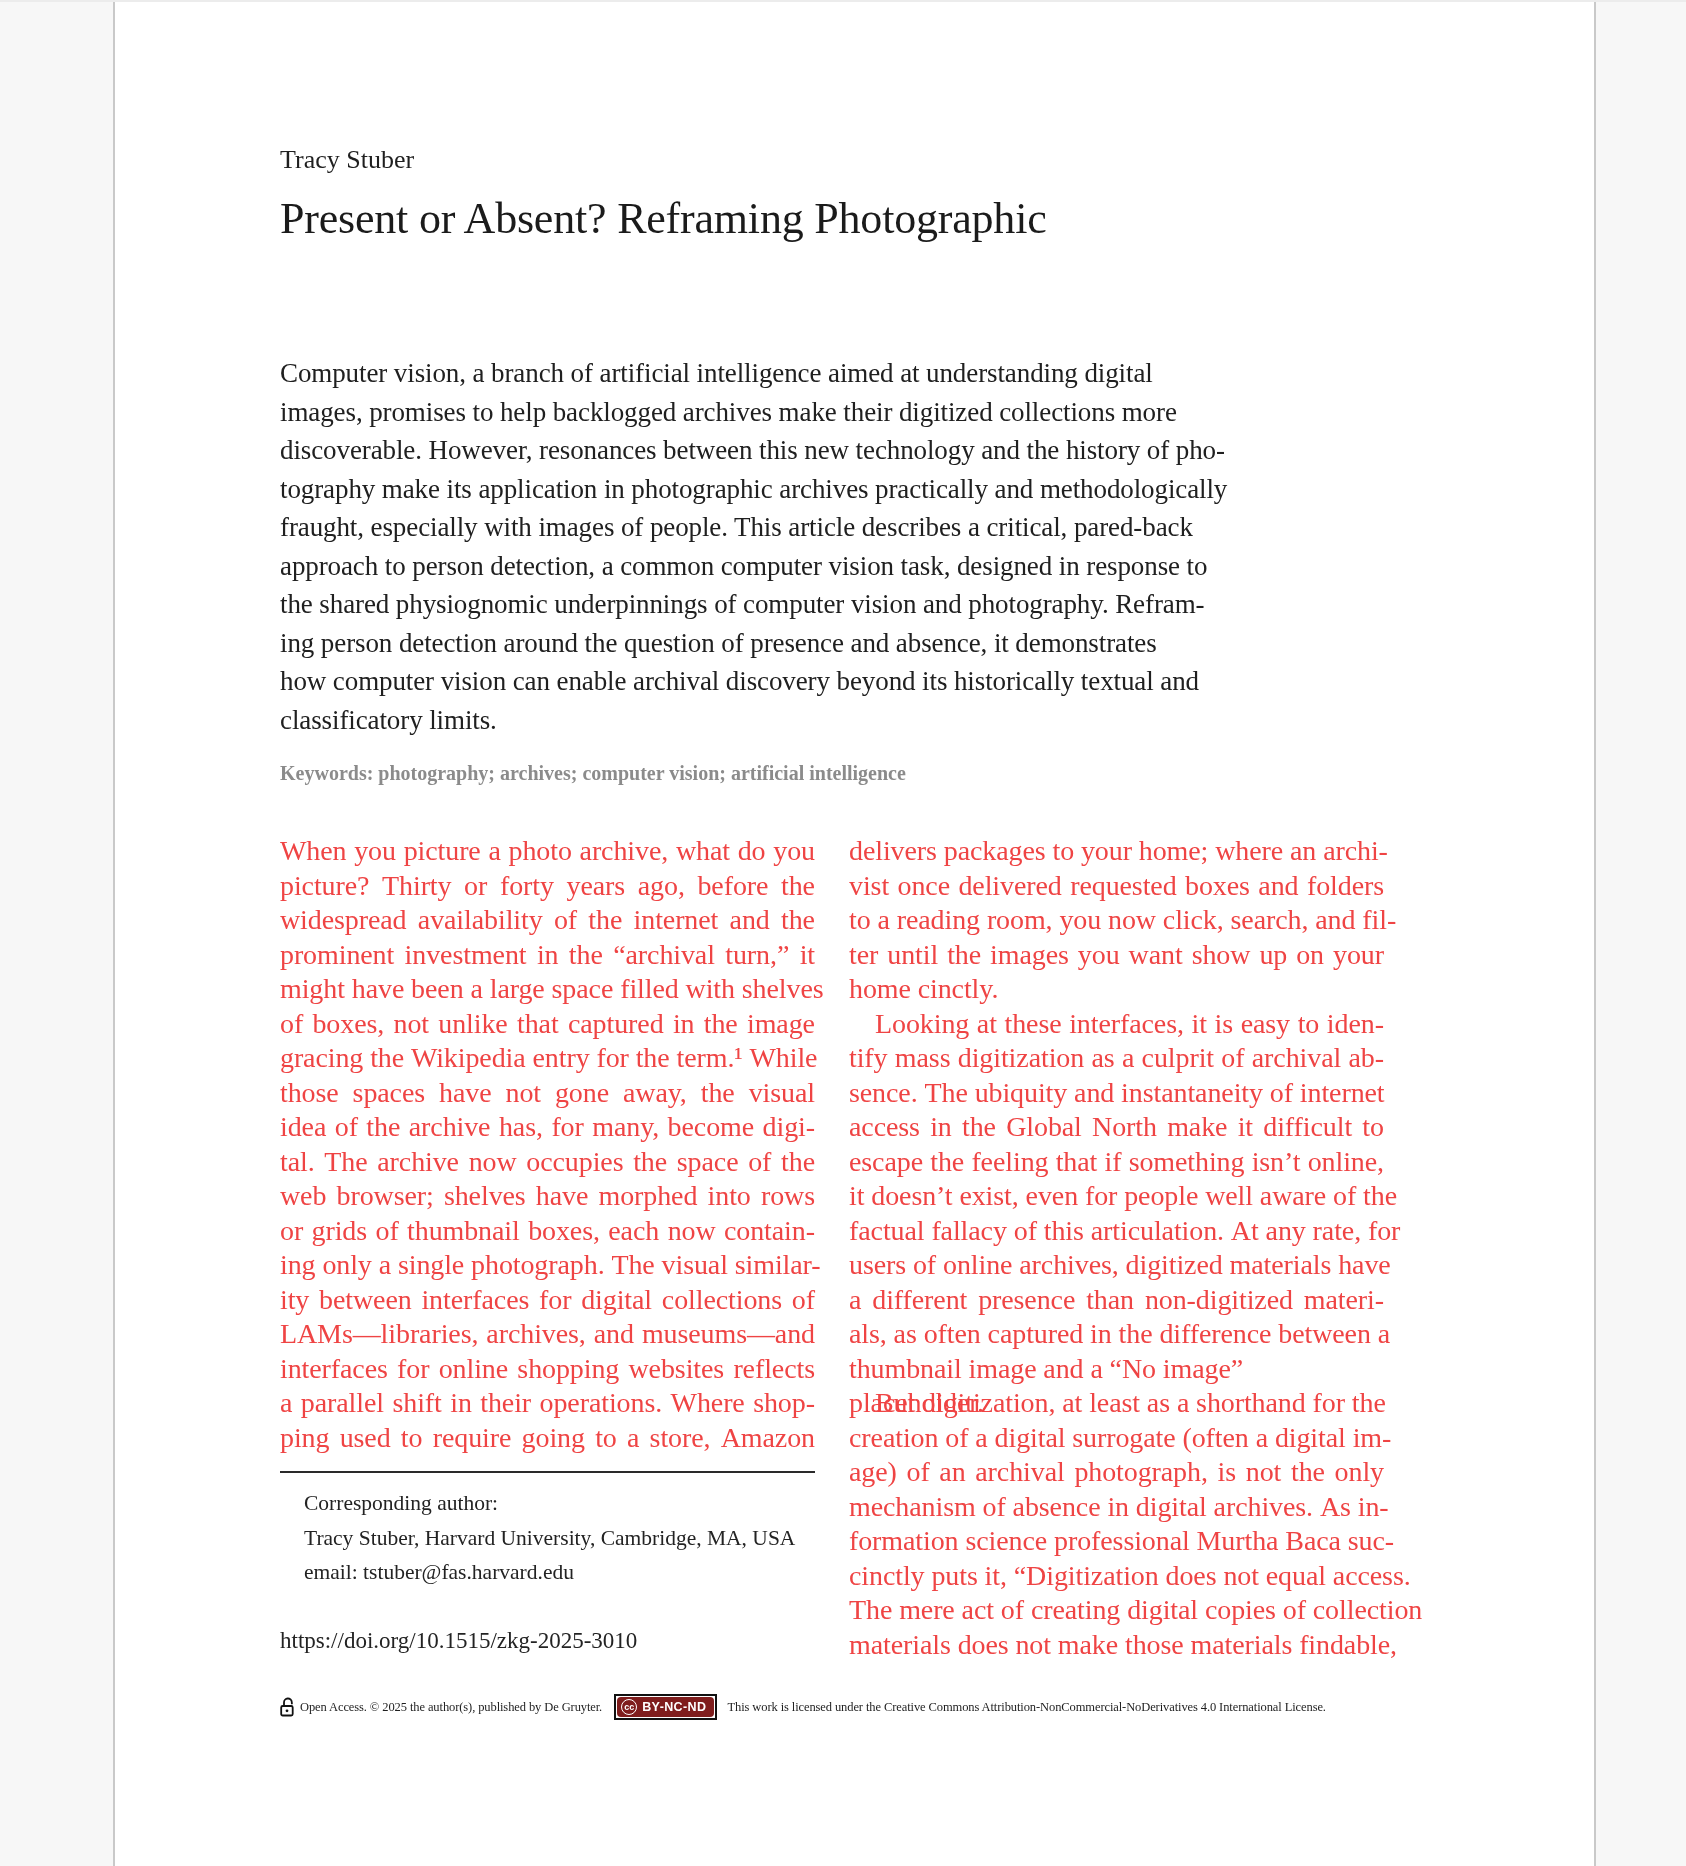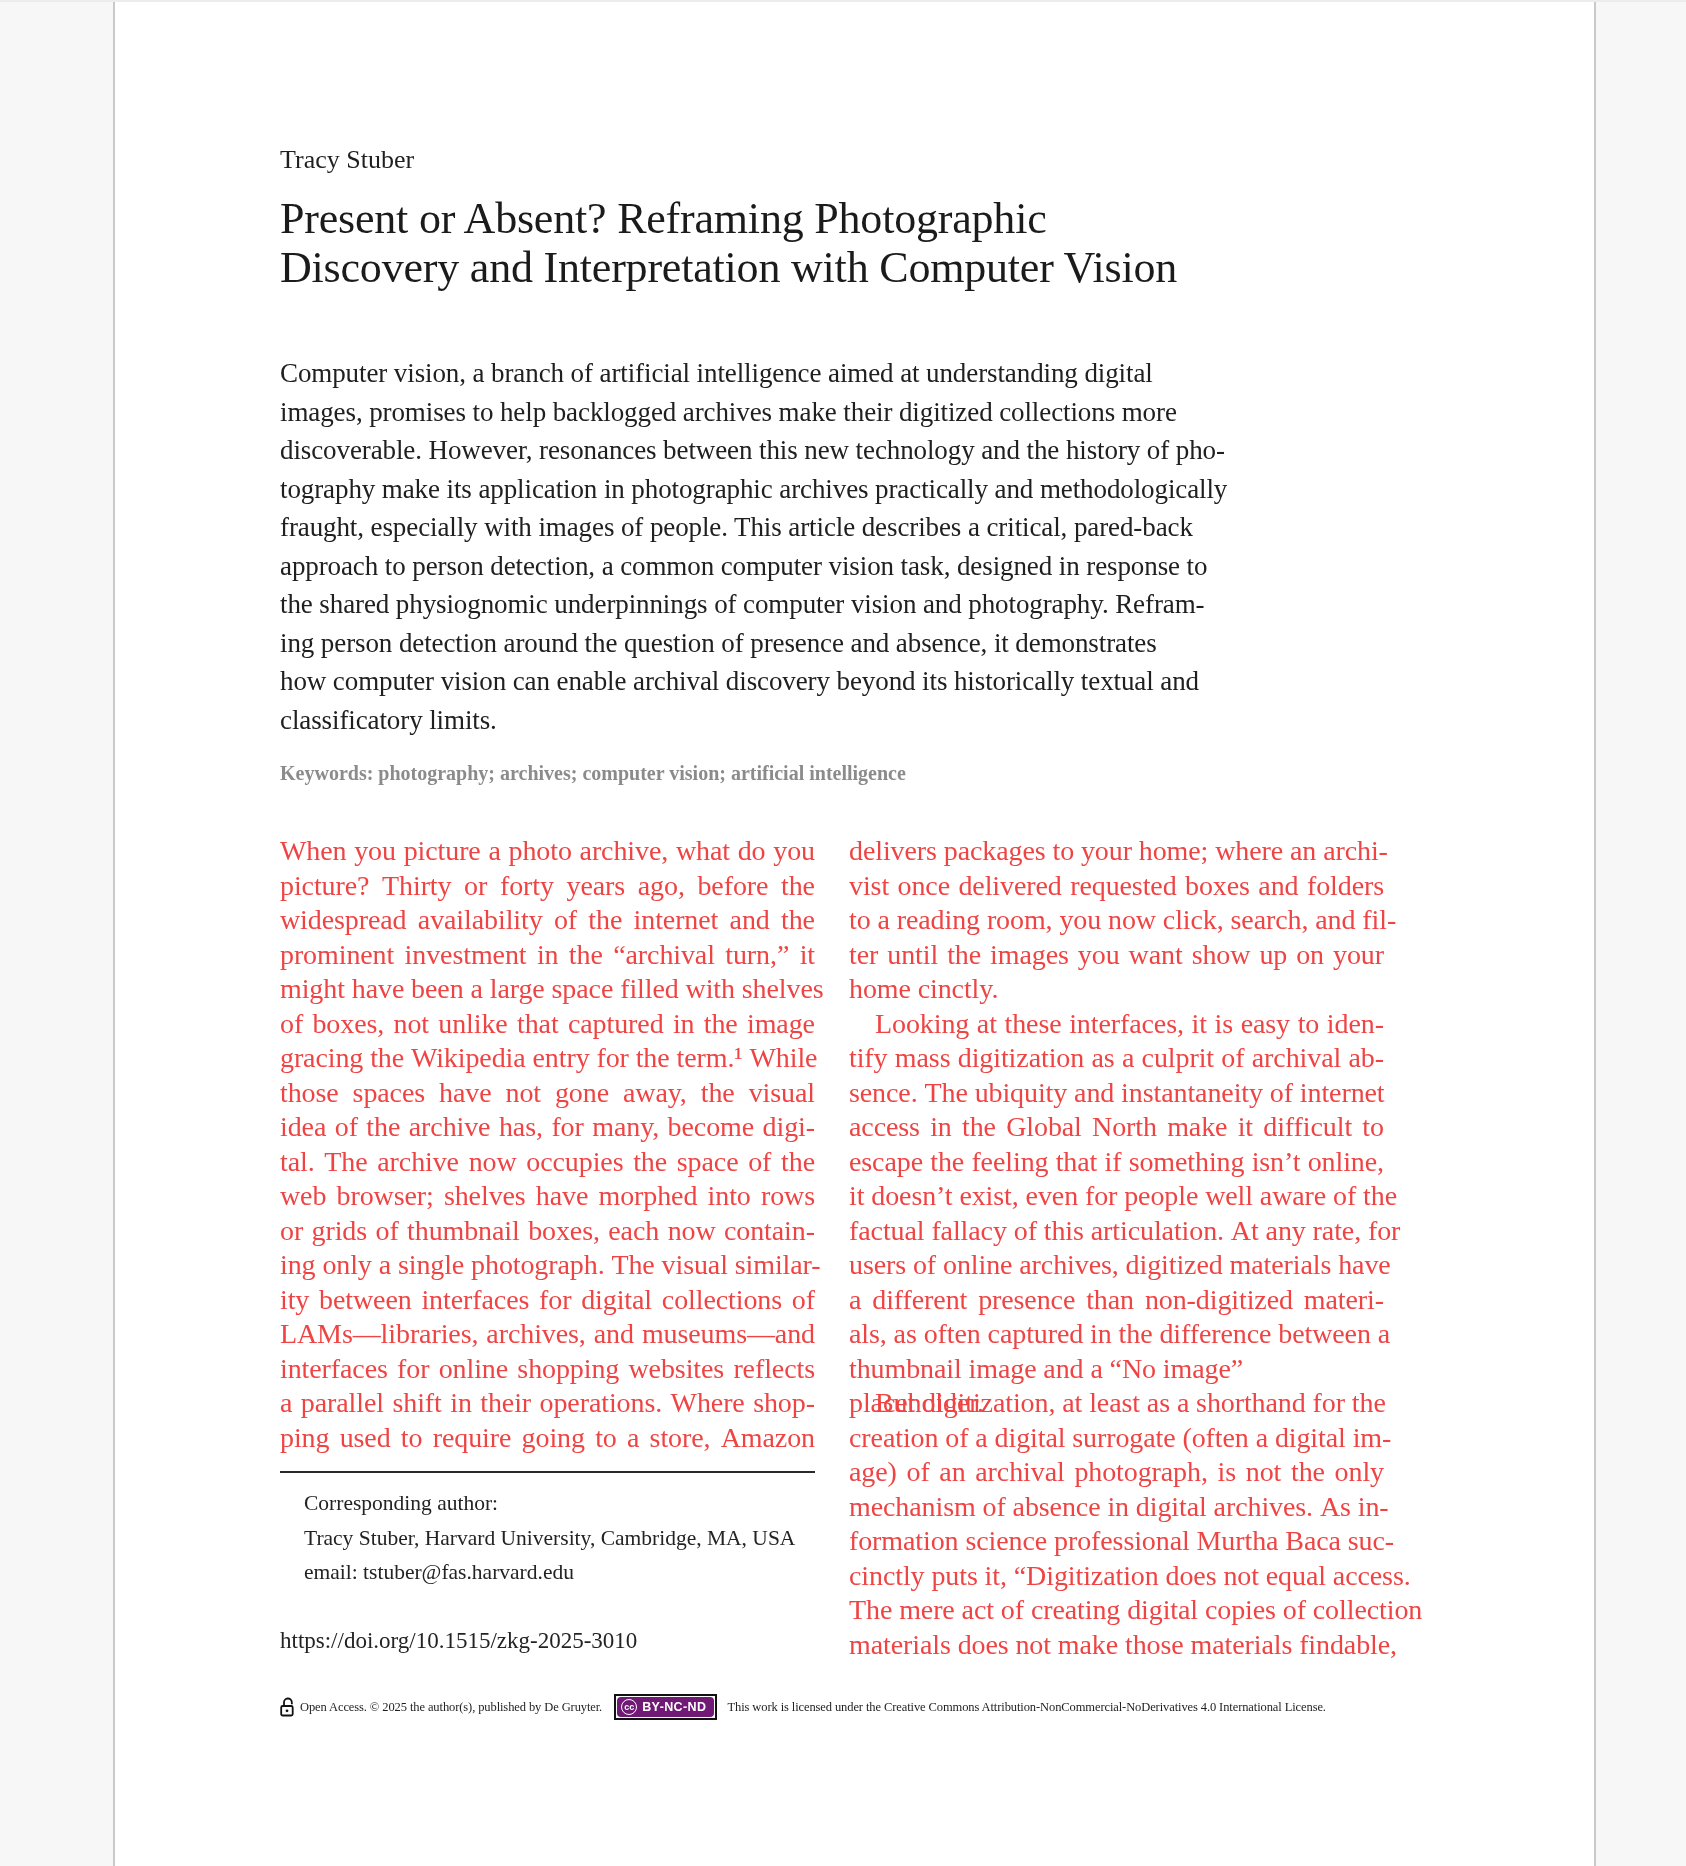--- a/index.html
+++ b/index.html
@@ -67,21 +67,21 @@
     display:flex;align-items:center;
     font-size:12.5px;color:#1e1e1e;letter-spacing:-0.1px;white-space:nowrap;text-align:center;
   }
   .oa-icon{margin-right:5px;flex:0 0 auto;}
   .cc-badge{
     margin-left:12px;margin-right:10px;flex:0 0 auto;
     border:2px solid #111;background:#fff;padding:1px;
     display:inline-flex;
   }
   .cc-inner{
-    background:#701a75;border-radius:4px;height:20px;
+    background:#7f1d1d;border-radius:4px;height:20px;
     display:inline-flex;align-items:center;gap:5px;padding:0 8px 0 4px;
   }
   .cc-circle{
     width:14px;height:14px;border:1.5px solid #fff;border-radius:50%;
     color:#fff;font-family:"Liberation Sans", sans-serif;font-weight:bold;font-size:9px;
     display:flex;align-items:center;justify-content:center;line-height:1;
   }
   .cc-label{
     color:#fff;font-family:"Liberation Sans", sans-serif;font-weight:bold;
     font-size:12.5px;letter-spacing:.4px;line-height:1;
@@ -90,21 +90,20 @@
 </head>
 <body>
 
 <div class="viewport">
   <div class="page">
 
     <div class="author">Tracy Stuber</div>
 
     <div class="title">
       <div>Present or Absent? Reframing Photographic</div>
-      <div>Discovery and Interpretation with Computer Vision</div>
     </div>
 
     <div class="abstract">
         <div class="aline">Computer vision, a branch of artificial intelligence aimed at understanding digital</div>
         <div class="aline">images, promises to help backlogged archives make their digitized collections more</div>
         <div class="aline">discoverable. However, resonances between this new technology and the history of pho-</div>
         <div class="aline">tography make its application in photographic archives practically and methodologically</div>
         <div class="aline">fraught, especially with images of people. This article describes a critical, pared-back</div>
         <div class="aline">approach to person detection, a common computer vision task, designed in response to</div>
         <div class="aline">the shared physiognomic underpinnings of computer vision and photography. Refram-</div>

